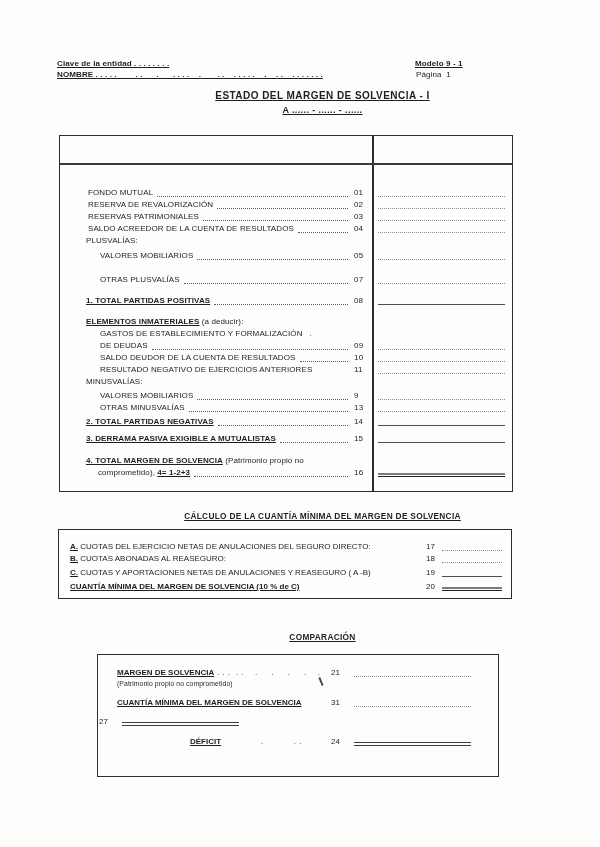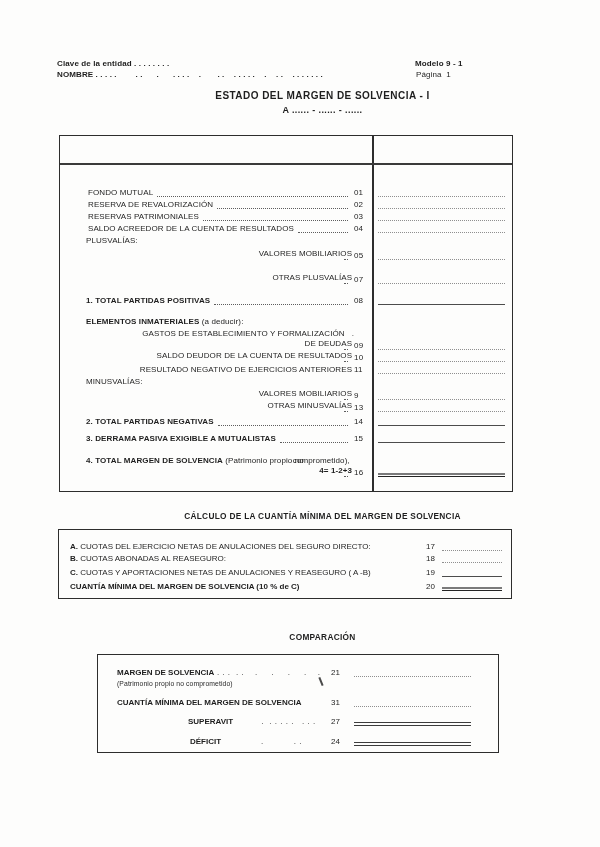--- a/index.html
+++ b/index.html
@@ -4,54 +4,54 @@
 <style>
   * { margin:0; padding:0; box-sizing:border-box; }
   html,body { background:#ffffff; }
   .page {
     position:relative; width:600px; height:847px; margin:0 auto;
     background:#fdfdfc; color:#1e1e1e;
     font-family:"Liberation Sans", sans-serif;
     overflow:hidden;
   }
   .txt { position:absolute; font-size:8px; letter-spacing:.12px; white-space:pre; line-height:10px; }
-  .b  { font-weight:700; }
+  .b  { font-weight:700;text-decoration:underline; }
   .center { left:0; right:0; text-align:center;margin-left:45px; }
 
   .box { position:absolute; border:1.5px solid #2d2d2d; background:transparent; }
 
   
   .maintable { left:59px; top:135px; width:454px; height:357px; }
   .vdivider  { position:absolute; left:312px; top:0; bottom:0; width:1.5px; background:#2d2d2d; }
   .hheader   { position:absolute; left:0; right:0; top:27px; height:1.8px; background:#3a3a3a; }
 
   .trow { position:absolute; left:0; width:451px; height:10px; display:flex; align-items:flex-end;
           font-size:8px; letter-spacing:.1px; }
   .lcell { width:294px; display:flex; align-items:flex-end; padding-left:28px; overflow:hidden; }
   .lcell.hd  { padding-left:26px; }
-  .lcell.ind { padding-left:40px;flex-direction:column; }
+  .lcell.ind { padding-left:40px; }
   .lbl  { white-space:pre; line-height:10px; }
   .leader { flex:1; min-width:4px; height:0; border-bottom:1px dotted #5d5d5d; margin:0 4px 1.5px 4px; }
   .code { width:19px; padding-left:2px; line-height:10px; }
   .vcell { width:141px; padding:0 6px 1px 7px; align-self:flex-end; }
   .vline { display:block; width:100%; height:0; }
   .vdot  { border-bottom:1.4px dotted #8f8f8f; }
   .vsol  { border-bottom:1.7px solid #4c4c4c; }
   .vdbl  { height:4px; border-top:2px solid #7a7a7a; border-bottom:1.5px solid #242424; }
   .vdbl2 { height:4px; border-top:1.6px solid #3c3c3c; border-bottom:1.6px solid #3c3c3c; }
 
   
   .calcbox { left:58px; top:529px; width:454px; height:70px; }
   .crow { position:absolute; left:0; width:451px; height:10px; display:flex; align-items:flex-end; font-size:8px; }
   .lcell2 { width:365px; padding-left:11px; white-space:pre; line-height:10px; }
   .code2  { width:16px; padding-left:2px; line-height:10px;margin-top:42px; }
   .vcell2 { width:70px; padding:0 8px 1px 2px; align-self:flex-end; }
 
   
-  .compbox { left:97px; top:654px; width:402px; height:99px; }
+  .compbox { left:97px; top:654px; width:402px; height:123px; }
   .prow { position:absolute; left:0; width:399px; height:10px; display:flex; align-items:flex-end; font-size:8px; }
   .lcell3 { width:232px; padding-left:19px; white-space:pre; line-height:10px; display:flex; align-items:flex-end; }
   .code3  { width:22px; padding-left:1px; line-height:10px; }
   .vcell3 { width:145px; padding:0 26px 1px 2px; align-self:flex-end; }
   .subnote { position:absolute; left:19px; top:25px; font-size:6.8px; letter-spacing:.1px; white-space:pre; color:#2a2a2a; }
   .slash { position:absolute; left:222px; top:22px; width:1.6px; height:9px; background:#4a4a4a; transform:rotate(-22deg); }
   .dots { white-space:pre; letter-spacing:.5px; }
 </style>
 </head>
 <body>
@@ -318,21 +318,20 @@
 
     <div class="prow" style="top:43px">
       <span class="lcell3"><span class="lbl b">CUANTÍA MÍNIMA DEL MARGEN DE SOLVENCIA</span></span>
       <span class="code3">31</span>
       <span class="vcell3">
           <span class="vline vdot"></span>
         </span>
     </div>
 
     <div class="prow" style="top:62px">
-      <span class="lcell3" style="padding-left:90px"><span class="lbl b">SUPERAVIT</span><span class="dots" style="padding-left:28px">.  . . . . .   . . .</span></span>
       <span class="code3">27</span>
       <span class="vcell3">
           <span class="vline vdbl2"></span>
         </span>
     </div>
 
     <div class="prow" style="top:82px">
       <span class="lcell3" style="padding-left:92px"><span class="lbl b">DÉFICIT</span><span class="dots" style="padding-left:40px">.           . .</span></span>
       <span class="code3">24</span>
       <span class="vcell3">

